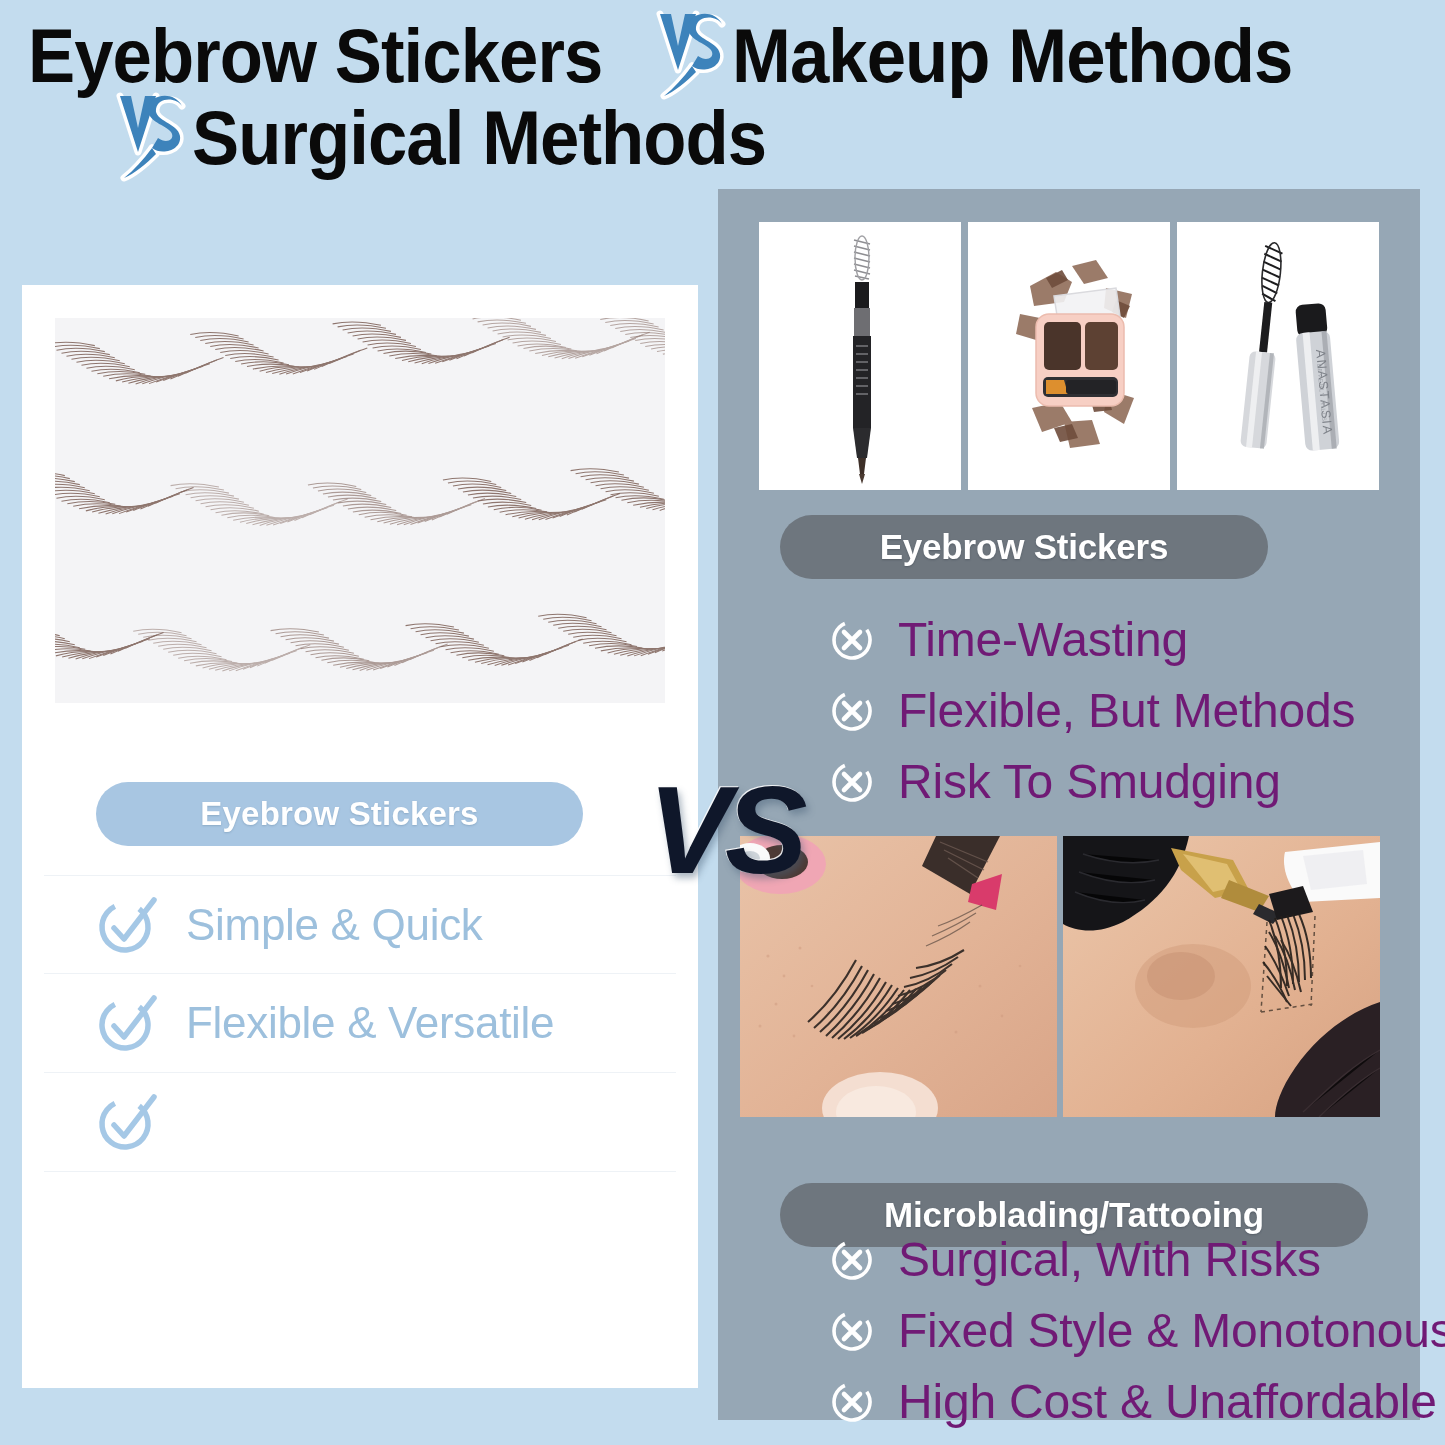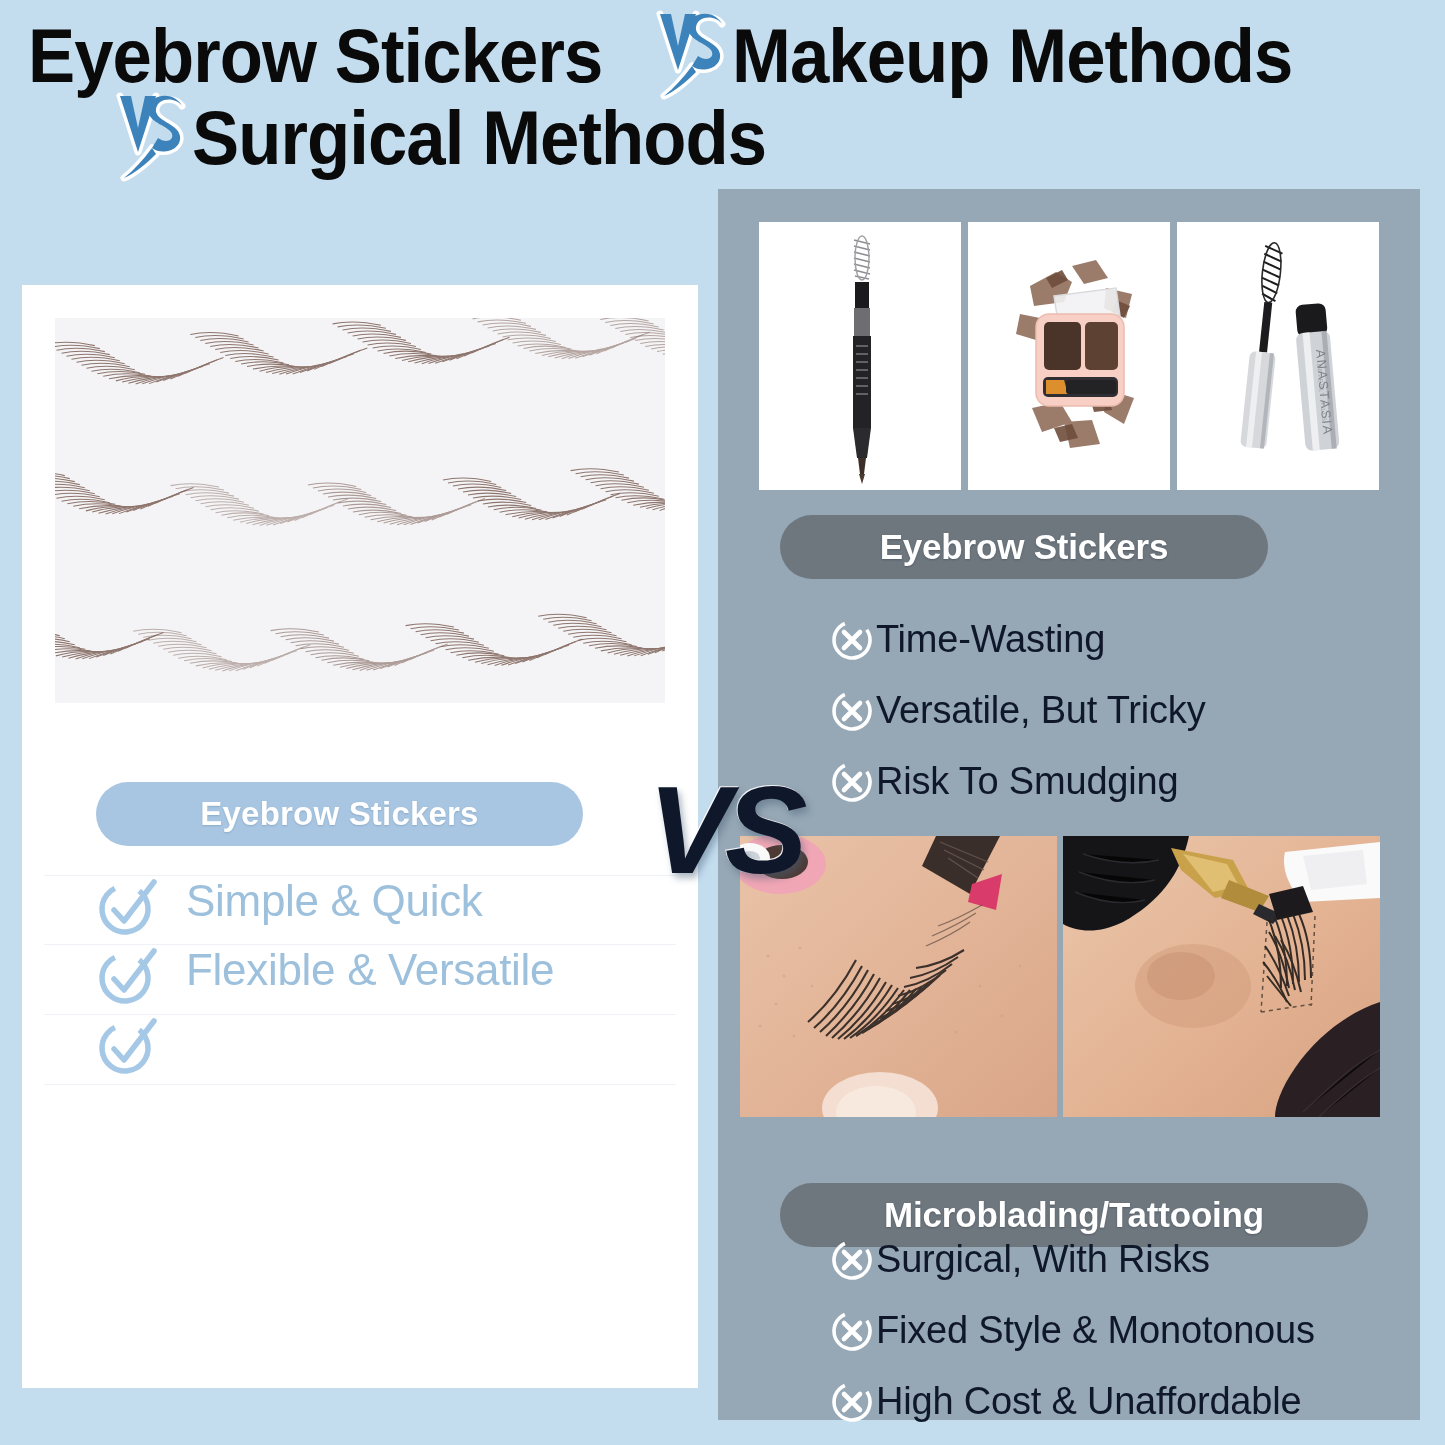--- a/index.html
+++ b/index.html
@@ -60,22 +60,22 @@
     display:flex; align-items:center; justify-content:center;
   }
   .badge-left-label {
     color:#ffffff; font-size:33px; font-weight:bold;
     letter-spacing:0.2px;
     text-shadow:0 1px 2px rgba(90,120,150,.35);
   }
 
   .pro-list { position:absolute; left:22px; top:590px; width:632px; }
   .pro-row {
-    height:70px;
-    display:flex; 
+    height:99px;
+    display:flex; align-items:center;
     border-bottom:1.5px solid #eef2f6;
   }
   .pro-row:first-child { border-top:1.5px solid #eef2f6; }
   .check-icon { flex:0 0 auto; width:66px; height:62px; margin-left:52px; }
   .pro-label {
     margin-left:24px;
     font-size:44px;
     color:#9dc0dd;
     letter-spacing:-0.3px;
     white-space:nowrap;
@@ -113,21 +113,21 @@
     white-space:nowrap; letter-spacing:-0.2px;
     text-shadow:0 1px 2px rgba(40,50,60,.35);
   }
 
   .con-list { position:absolute; left:110px; }
   .con-list-1 { top:415px; }
   .con-list-2 { top:1035px; }
   .con-row { height:71px; display:flex; align-items:center; }
   .x-icon { flex:0 0 auto; width:48px; height:48px; }
   .con-label {
-    font-size:38px; color:#0f172a;
+    margin-left:22px; font-size:48px; color:#701a75;
     white-space:nowrap; letter-spacing:-0.2px;
   }
 
   .procedure-strip {
     position:absolute; left:22px; top:647px;
     width:640px; height:281px;
     display:flex; gap:6px;
   }
   .procedure-cell { flex:1 1 0; position:relative; overflow:hidden; }
   .procedure-cell svg { position:absolute; left:0; top:0; }
@@ -447,21 +447,21 @@
         <span class="con-label">Time-Wasting</span>
       </div>
 
       <div class="con-row">
         <span class="x-icon">
           <svg width="48" height="48" viewBox="0 0 48 48">
             <circle cx="24" cy="24" r="18" fill="none" stroke="#ffffff" stroke-width="3.6" stroke-dasharray="88 26" transform="rotate(-35 24 24)"></circle>
             <path d="M16 16 L32 32 M32 16 L16 32" stroke="#ffffff" stroke-width="4.6" stroke-linecap="round"></path>
           </svg>
         </span>
-        <span class="con-label">Versatile, But Tricky</span>
+        <span class="con-label">Flexible, But Methods</span>
       </div>
 
       <div class="con-row">
         <span class="x-icon">
           <svg width="48" height="48" viewBox="0 0 48 48">
             <circle cx="24" cy="24" r="18" fill="none" stroke="#ffffff" stroke-width="3.6" stroke-dasharray="88 26" transform="rotate(-35 24 24)"></circle>
             <path d="M16 16 L32 32 M32 16 L16 32" stroke="#ffffff" stroke-width="4.6" stroke-linecap="round"></path>
           </svg>
         </span>
         <span class="con-label">Risk To Smudging</span>

